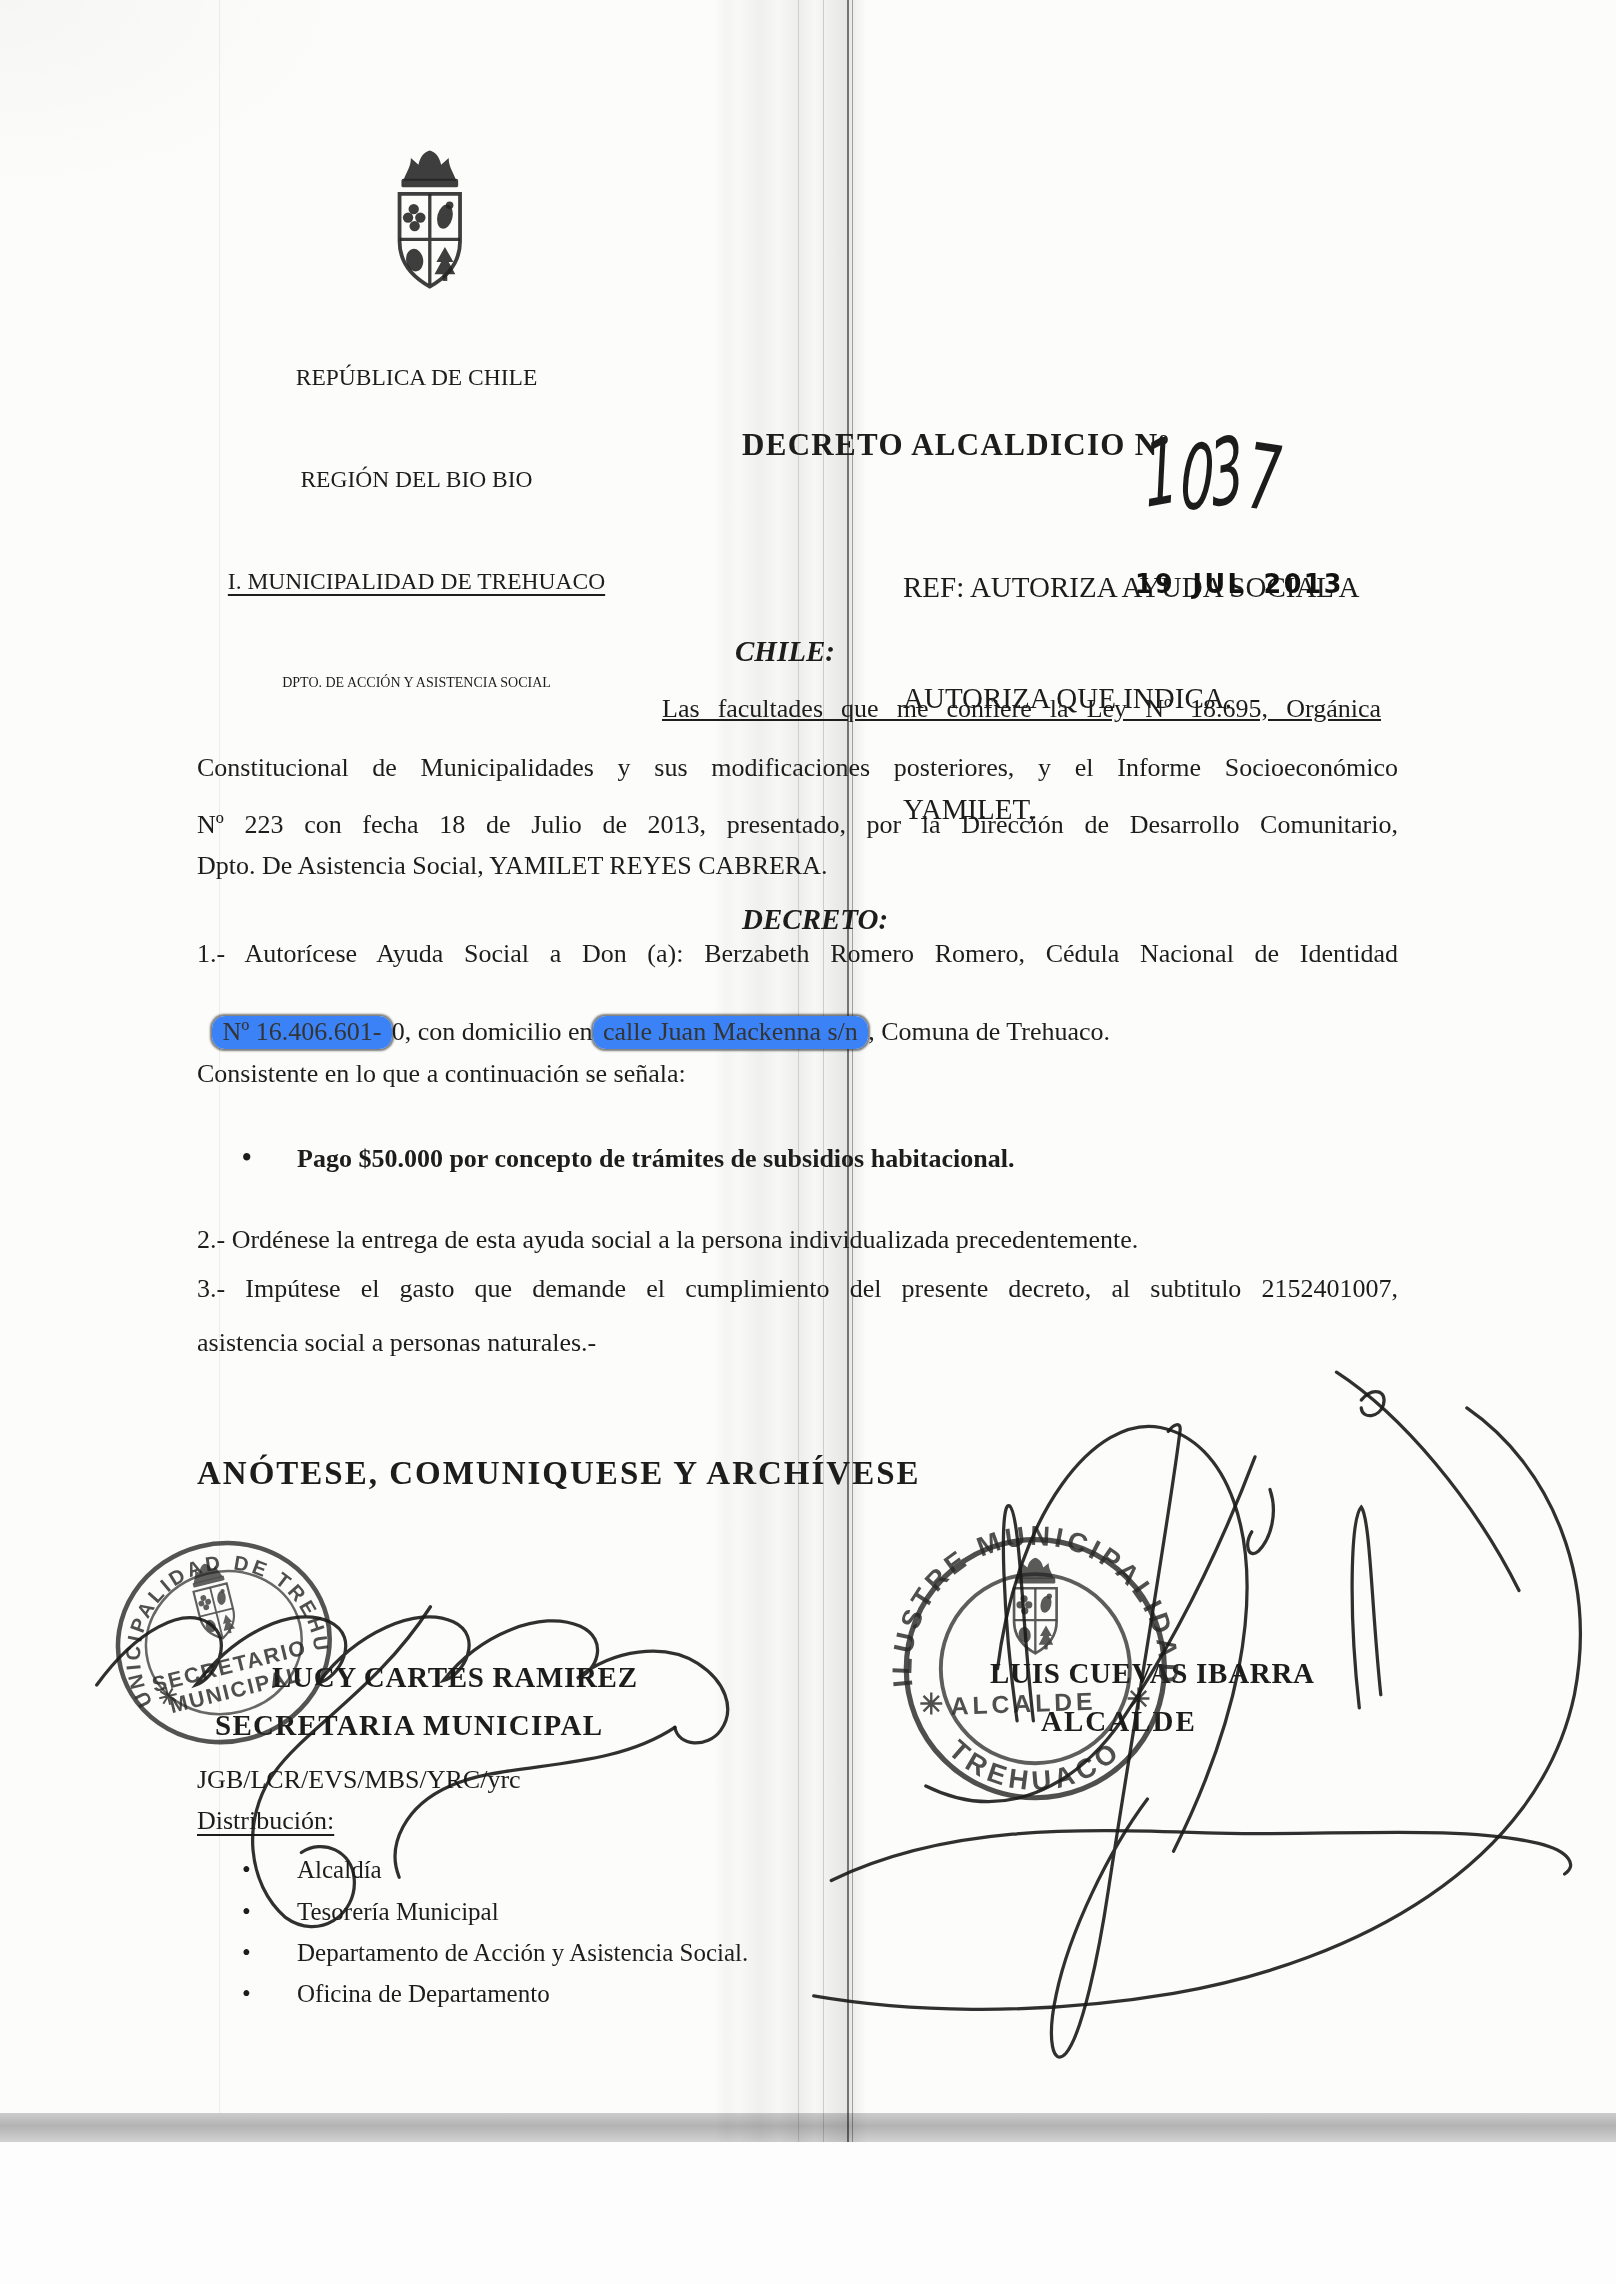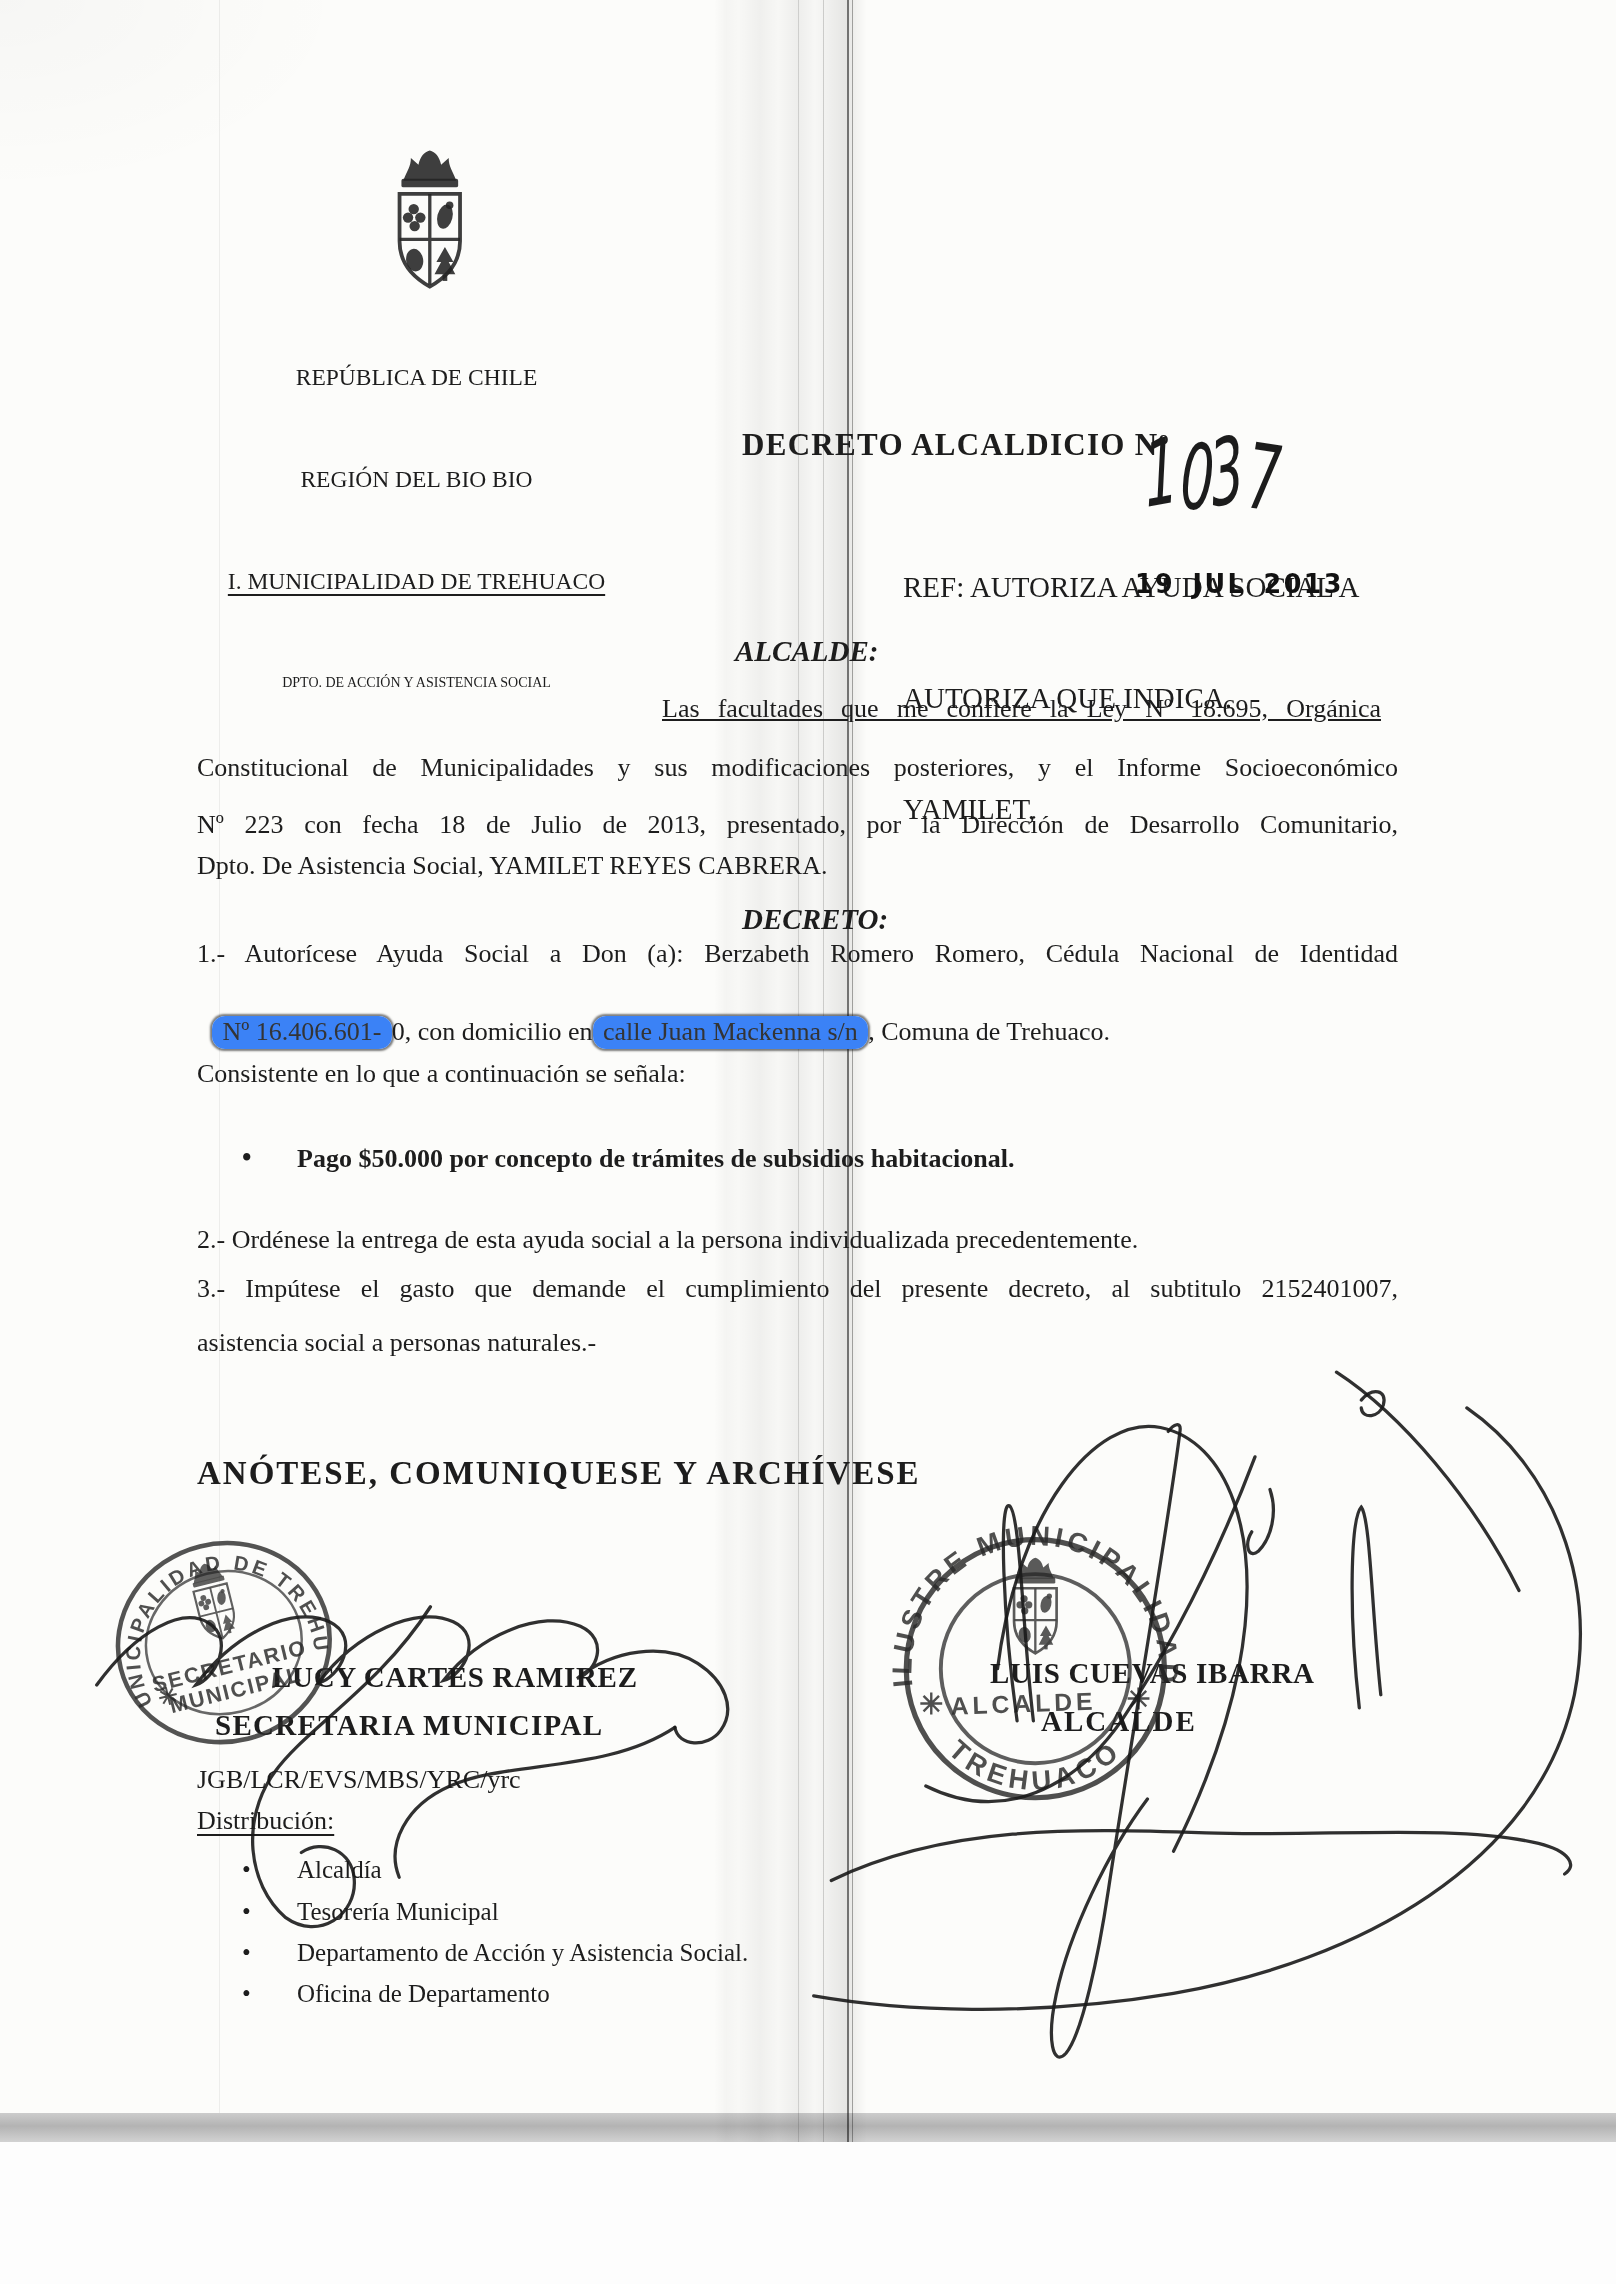--- a/index.html
+++ b/index.html
@@ -57,21 +57,21 @@
 
   <div class="t bold" style="left:742px;top:427px;font-size:31px;letter-spacing:1.3px;">DECRETO ALCALDICIO Nº</div>
 
   <div class="t" style="left:903px;top:495px;font-size:29px;line-height:37px;">
     <div>REF: AUTORIZA AYUDA SOCIAL A</div>
     <div>AUTORIZA QUE INDICA.</div>
     <div>YAMILET,</div>
   </div>
   <div class="t datestamp" style="left:1135px;top:568px;font-size:27px;">19 JUL 2013</div>
 
-  <div class="t bi" style="left:735px;top:634px;font-size:29px;">ALCALDE:</div>
+  <div class="t bi" style="left:735px;top:634px;font-size:29px;">CHILE:</div>
   <div class="t just" style="left:180px;top:694px;width:1201px;font-size:26px;padding-left:482px;box-sizing:border-box;text-decoration:underline;">Las facultades que me confiere la Ley Nº 18.695, Orgánica</div>
   <div class="t just" style="left:197px;top:753px;width:1201px;font-size:26px;">Constitucional de Municipalidades y sus modificaciones posteriores, y el Informe Socioeconómico</div>
   <div class="t just" style="left:197px;top:810px;width:1201px;font-size:26px;">Nº 223 con fecha 18 de Julio de 2013, presentado, por la Dirección de Desarrollo Comunitario,</div>
   <div class="t" style="left:197px;top:851px;font-size:26px;">Dpto. De Asistencia Social, YAMILET REYES CABRERA.</div>
 
   <div class="t bi" style="left:742px;top:902px;font-size:29px;">DECRETO:</div>
   <div class="t just" style="left:197px;top:939px;width:1201px;font-size:26px;">1.- Autorícese Ayuda Social a Don (a): Berzabeth Romero Romero, Cédula Nacional de Identidad</div>
   <div class="t" style="left:186px;top:986px;font-size:26px;">
     <span class="redacted">Nº 16.406.601-</span><span>0, con domicilio en</span><span class="redacted">calle Juan Mackenna s/n</span><span>, Comuna de Trehuaco.</span>
   </div>

